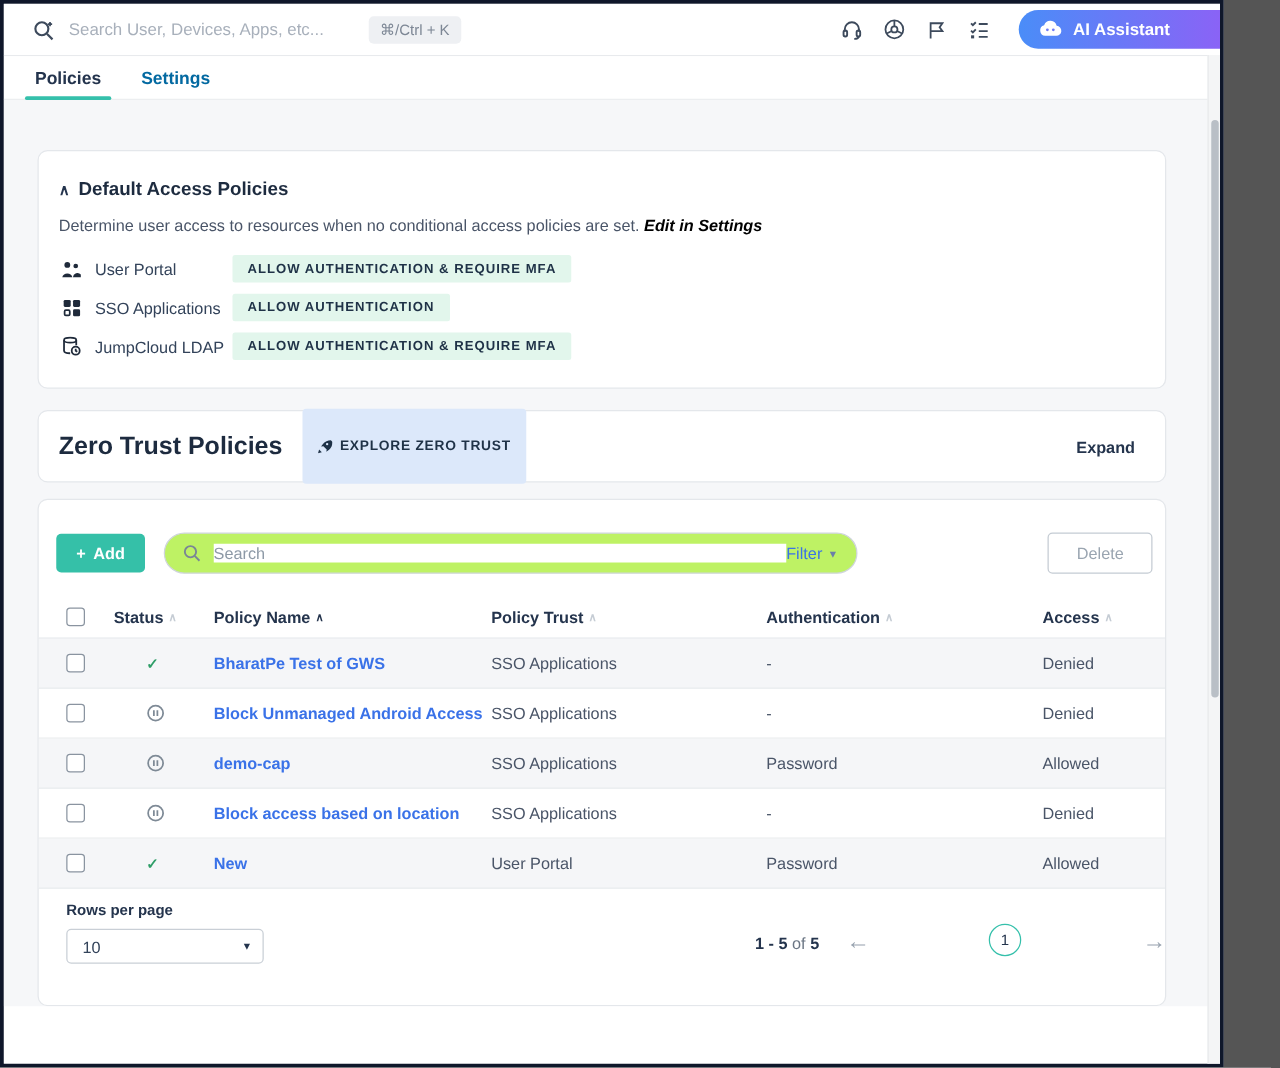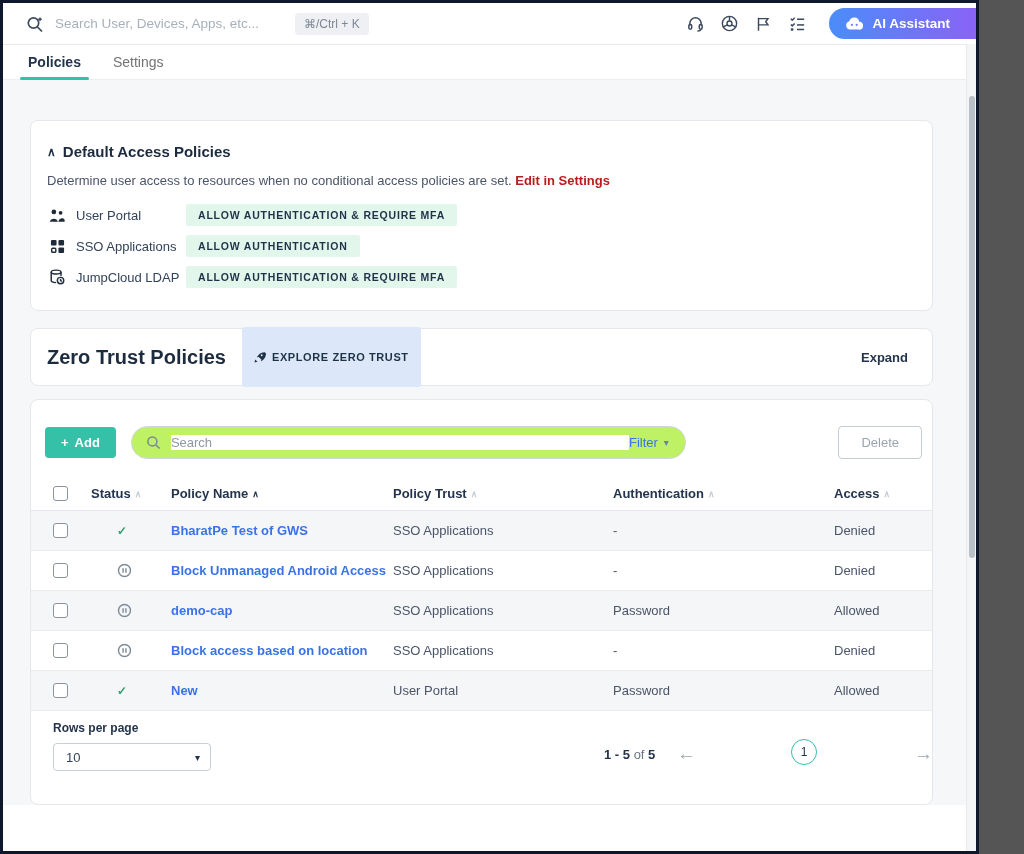--- a/index.html
+++ b/index.html
@@ -8,41 +8,41 @@
   .frame { position:relative; width:979px; height:854px; background:#fff; border:3px solid #0f172a; overflow:hidden; }
 
   
   .topbar { height:42px; background:#fff; border-bottom:1px solid #e8eaed; display:flex; align-items:center; padding:0 0 0 22px; }
   .search-wrap { display:flex; align-items:center; gap:10px; flex:1; }
   .global-search { border:none; outline:none; font-size:13.5px; color:#4a5568; width:230px; font-family:"Liberation Sans",sans-serif; }
   .global-search::placeholder { color:#a8b0bb; }
   .kbd-badge { background:#eef0f3; color:#7d8795; font-size:12px; padding:4px 9px; border-radius:4px; white-space:nowrap; }
   .topbar-right { display:flex; align-items:center; gap:14px; margin-left:auto; }
   .tb-icon { width:20px; height:20px; display:flex; align-items:center; justify-content:center; color:#3d4a5c; cursor:pointer; }
-  .ai-btn { display:flex; align-items:center; gap:8px; background:linear-gradient(90deg,#4a8df8,#8a63f6); color:#fff; font-size:13.5px; font-weight:bold; padding:8px 26px 8px 16px; border:none; border-radius:18px 0 0 18px; margin-left:8px; cursor:pointer; }
+  .ai-btn { display:flex; gap:8px; background:linear-gradient(90deg,#4a8df8,#8a63f6); color:#fff; font-size:13.5px; font-weight:bold; padding:8px 40px 8px 16px; border:none; border-radius:18px 0 0 18px; margin-left:8px; cursor:pointer; }
 
   
   .page-header { height:45px; display:flex; align-items:center; padding-left:25px; border-bottom:1px solid #eceef0; background:#fff; }
   .page-title { font-size:19px; font-weight:bold; color:#1d2b3f; }
   .tabbar { height:35px; display:flex; align-items:flex-end; padding-left:17px; border-bottom:1px solid #eceef0; background:#fff; }
-  .tab { font-size:14px; color:#737373; padding:8px 8px 9px; margin:0 16px 0 0; cursor:pointer; position:relative; }
+  .tab { font-size:14px; color:#0369a1; padding:8px 8px 9px; margin:0 16px 0 0; cursor:pointer; position:relative;font-weight:bold; }
   .tab.active { color:#24344d; font-weight:bold; }
   .tab.active::after { content:""; position:absolute; left:0; right:0; bottom:-1px; height:3px; background:#35c0ab; border-radius:2px; }
 
   
   .content { height:725px; background:#f6f7f9; padding:0 43px 0 27px; overflow:hidden; }
   .card { background:#fff; border:1px solid #e4e7eb; border-radius:8px; }
 
   
   .dap-card { margin-top:40px; padding:22px 20px 22px 16px; }
   .dap-head { display:flex; align-items:center; gap:7px; cursor:pointer; }
   .chev-up { font-size:12px; color:#24344d; font-weight:bold; }
   .dap-title { font-size:15px; font-weight:bold; color:#1d2b3f; }
   .dap-desc { margin-top:13px; font-size:13px; color:#4a5568; }
-  .dap-link { color:#b91c1c; font-weight:bold; text-decoration:none; cursor:pointer; }
+  .dap-link { color:#000000; font-weight:bold; text-decoration:none; cursor:pointer;font-style:italic; }
   .dap-items { margin-top:16px; display:flex; flex-direction:column; gap:9px; }
   .dap-item { display:flex; align-items:center; }
   .dap-ico { width:20px; height:18px; display:flex; align-items:center; justify-content:center; color:#1f2a3a; }
   .dap-name { font-size:13px; color:#33435a; width:110px; margin-left:9px; }
   .badge-green { background:#e2f6ec; color:#1f3247; font-size:10.5px; font-weight:bold; letter-spacing:.8px; padding:5px 12px; border-radius:2px; white-space:nowrap; }
 
   
   .zt-card { margin-top:17px; height:58px; display:flex; align-items:center; padding:0 24px 0 16px; }
   .zt-title { font-size:20px; font-weight:bold; color:#1d2b3f; }
   .zt-badge { display:flex; align-items:center; gap:6px; background:#dce8fa; color:#1f3247; font-size:11px; font-weight:bold; letter-spacing:.6px; padding:24px 12px; border-radius:3px; margin-left:16px; cursor:pointer; }

